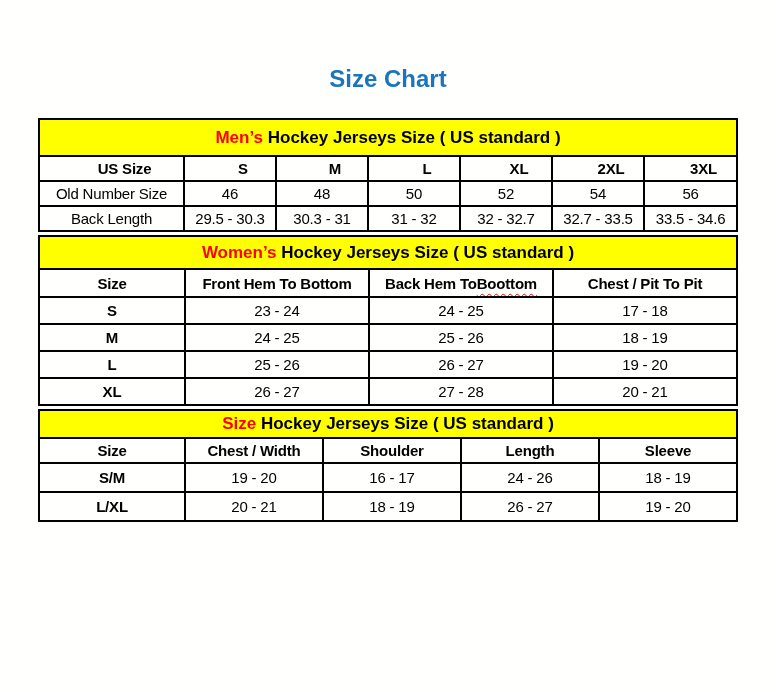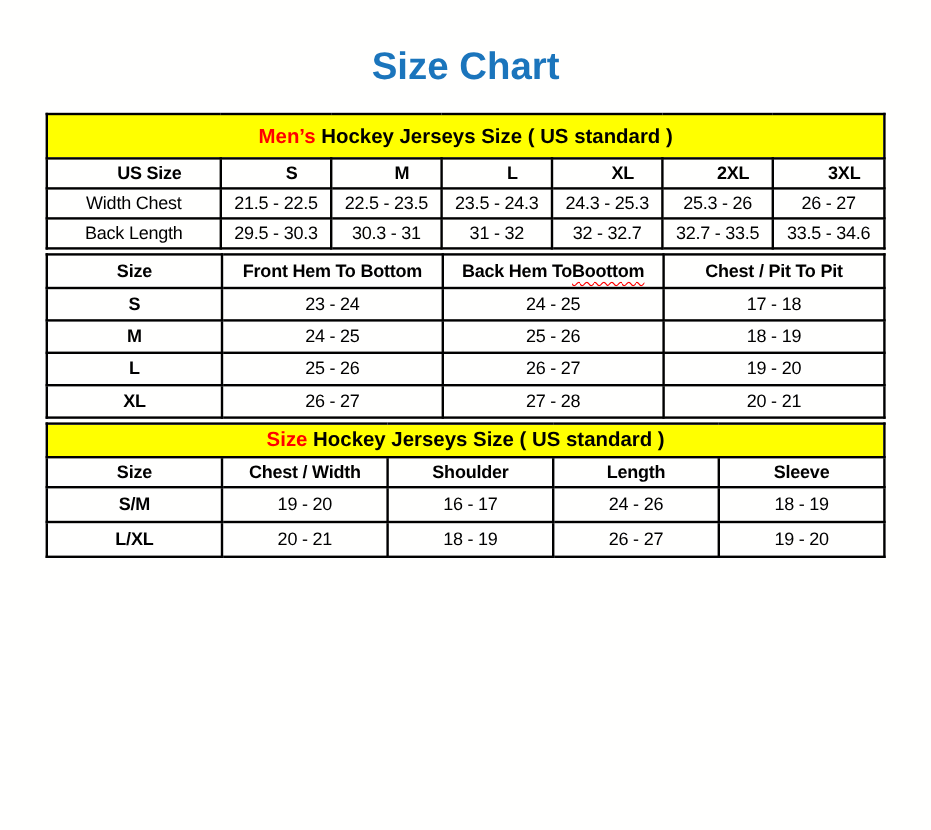--- a/index.html
+++ b/index.html
@@ -11,23 +11,23 @@
   }
   .page {
     position: relative;
     width: 776px;
     height: 692px;
     background: var(--page-bg, #fffffe);
     overflow: hidden;
   }
   .title {
     margin: 0;
-    padding-top: 38px;
+    padding-top: 62px;
     text-align: center;
-    font-size: 32px;
+    font-size: 24px;
     line-height: 34px;
     font-weight: bold;
     color: var(--title-blue, #1b75bc);
     letter-spacing: 0px;
   }
   .chart {
     width: 698px;
     margin: 22px 0 0 38px;
   }
   table.size-table {
@@ -112,27 +112,27 @@
         <tr class="head">
           <th>US Size</th>
           <th>S</th>
           <th>M</th>
           <th>L</th>
           <th>XL</th>
           <th>2XL</th>
           <th>3XL</th>
         </tr>
         <tr class="data">
-          <td class="rl">Width Chest</td>
-          <td>21.5 - 22.5</td>
-          <td>22.5 - 23.5</td>
-          <td>23.5 - 24.3</td>
-          <td>24.3 - 25.3</td>
-          <td>25.3 - 26</td>
-          <td>26 - 27</td>
+          <td class="rl">Old Number Size</td>
+          <td>46</td>
+          <td>48</td>
+          <td>50</td>
+          <td>52</td>
+          <td>54</td>
+          <td>56</td>
         </tr>
         <tr class="data">
           <td class="rl">Back Length</td>
           <td>29.5 - 30.3</td>
           <td>30.3 - 31</td>
           <td>31 - 32</td>
           <td>32 - 32.7</td>
           <td>32.7 - 33.5</td>
           <td>33.5 - 34.6</td>
         </tr>
@@ -140,20 +140,23 @@
     </table>
 
     <table class="size-table womens">
       <colgroup>
         <col style="width:146px">
           <col style="width:184px">
           <col style="width:184px">
           <col style="width:184px">
       </colgroup>
       <tbody>
+        <tr class="banner">
+          <td colspan="4"><span class="hl">Women’s</span><span> Hockey Jerseys Size ( US standard )</span></td>
+        </tr>
         <tr class="head">
           <th>Size</th>
           <th>Front Hem To Bottom</th>
           <th><span>Back Hem To</span><span class="squiggle">Boottom</span></th>
           <th>Chest / Pit To Pit</th>
         </tr>
         <tr class="data">
           <td class="rb">S</td>
           <td>23 - 24</td>
           <td>24 - 25</td>

